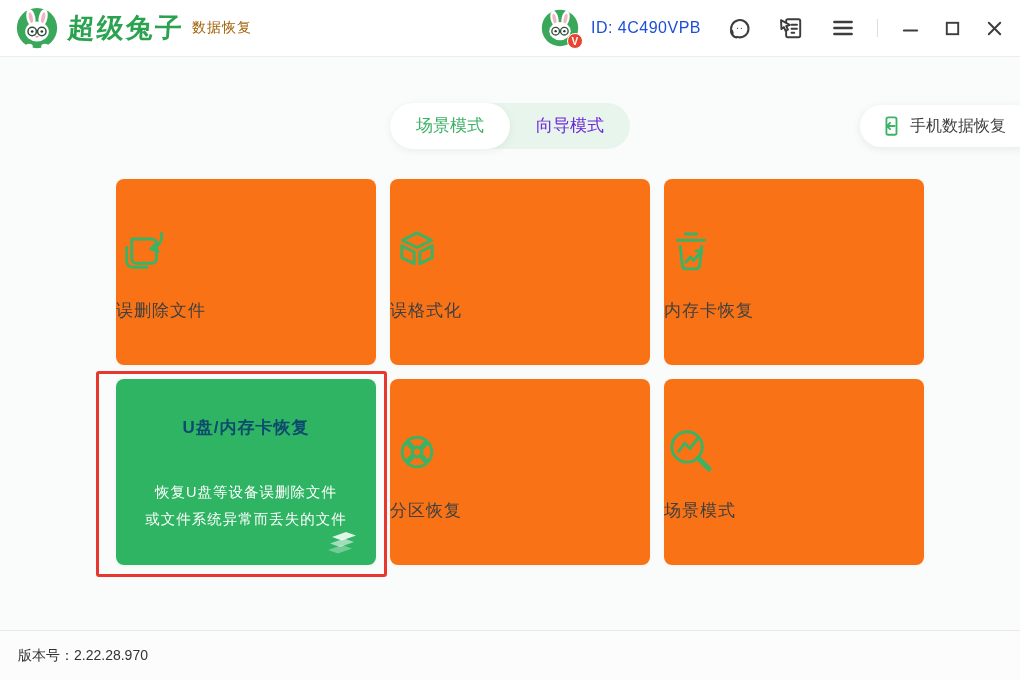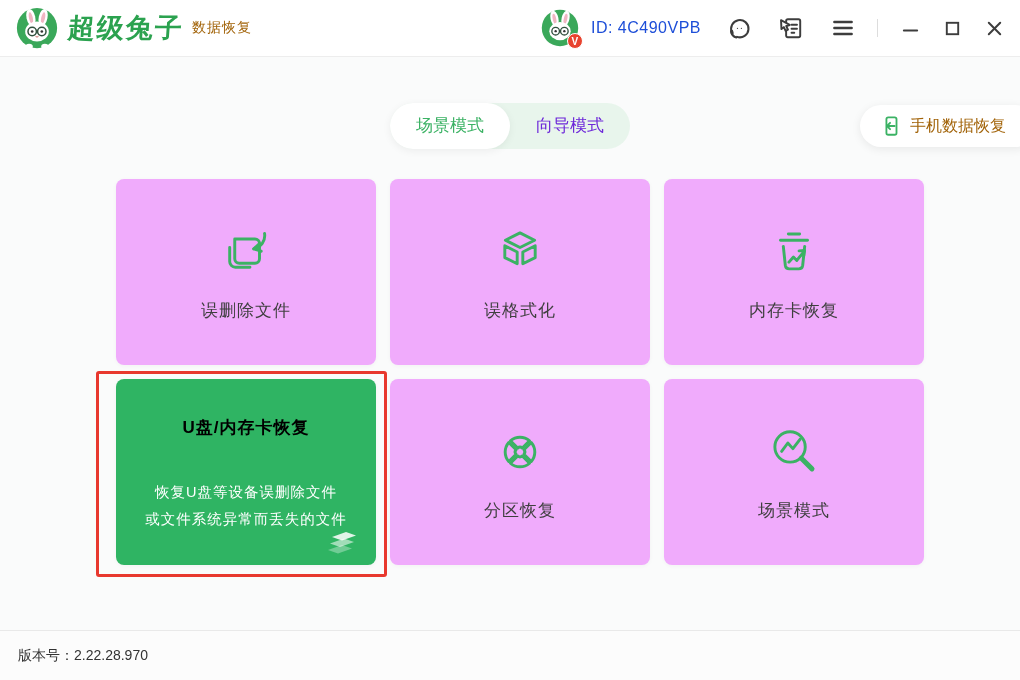--- a/index.html
+++ b/index.html
@@ -30,33 +30,33 @@
           background:#e8f5ec; border-radius:23px; display:flex; z-index:3; }
   .tab { width:120px; height:46px; line-height:46px; text-align:center; font-size:17px;
          border-radius:23px; cursor:pointer; color:#6d28d9; }
   .tab.active { background:#fff; color:#3bb264; box-shadow:0 2px 8px rgba(0,0,0,.06); }
 
   
   .phone-btn { position:absolute; top:105px; right:-16px; height:42px; padding:0 30px 0 20px;
                background:#fff; border-radius:21px; box-shadow:0 2px 10px rgba(0,0,0,.08);
                display:flex; align-items:center; cursor:pointer; z-index:3; }
   .phone-btn svg { width:22px; height:22px; }
-  .phone-btn-label { margin-left:8px; font-size:16px; color:#a16207; }
+  .phone-btn-label { margin-left:8px; font-size:16px; color:#404040; }
 
   
   .grid { position:absolute; top:179px; left:116px; display:grid;
           grid-template-columns:repeat(3,260px); grid-auto-rows:186px; gap:14px; }
-  .card { background:#f0abfc; border-radius:8px; box-shadow:0 1px 4px rgba(0,0,0,.04);
-          display:flex; flex-direction:column; align-items:center; cursor:pointer; }
+  .card { background:#f97316; border-radius:8px; box-shadow:0 1px 4px rgba(0,0,0,.04);
+          display:flex; flex-direction:column; cursor:pointer; }
   .card-icon { margin-top:46px; width:54px; height:54px; }
   .card-icon svg { width:54px; height:54px; }
   .card-label { margin-top:20px; font-size:17px; color:#3f3f3f; letter-spacing:1px; }
 
   .card-green { background:#2fb463; position:relative; align-items:center; }
-  .card-green-title { margin-top:37px; font-size:17px; font-weight:bold; color:#000000; letter-spacing:1px; }
+  .card-green-title { margin-top:37px; font-size:17px; font-weight:bold; color:#0c4a6e; letter-spacing:1px; }
   .card-green-desc { margin-top:40px; text-align:center; color:#fff; font-size:14.5px; line-height:27px; letter-spacing:1px; }
   .layers-icon { position:absolute; right:12px; bottom:6px; width:40px; height:32px; }
 
   .red-box { position:absolute; top:371px; left:96px; width:291px; height:206px;
              border:3px solid #e8382e; border-radius:3px; pointer-events:none; z-index:4; }
 
   
   .footer { position:absolute; left:0; right:0; bottom:0; height:50px; background:#fcfcfc;
             border-top:1px solid #e9e9e9; display:flex; align-items:center; padding:0 18px; }
   .version { font-size:14px; color:#333; }

